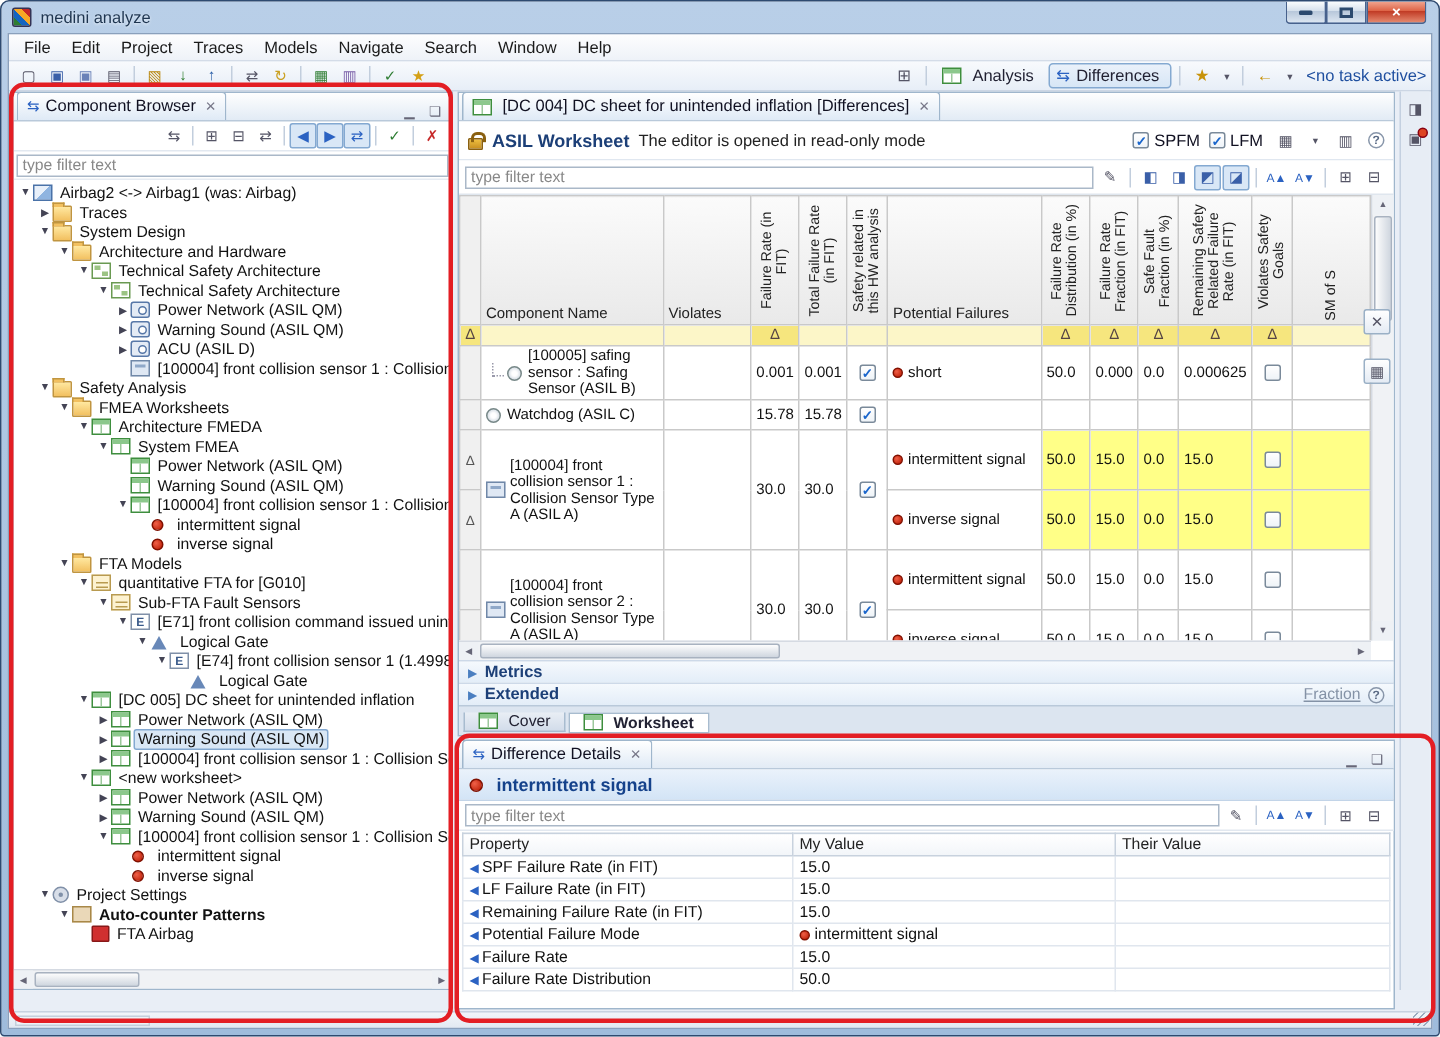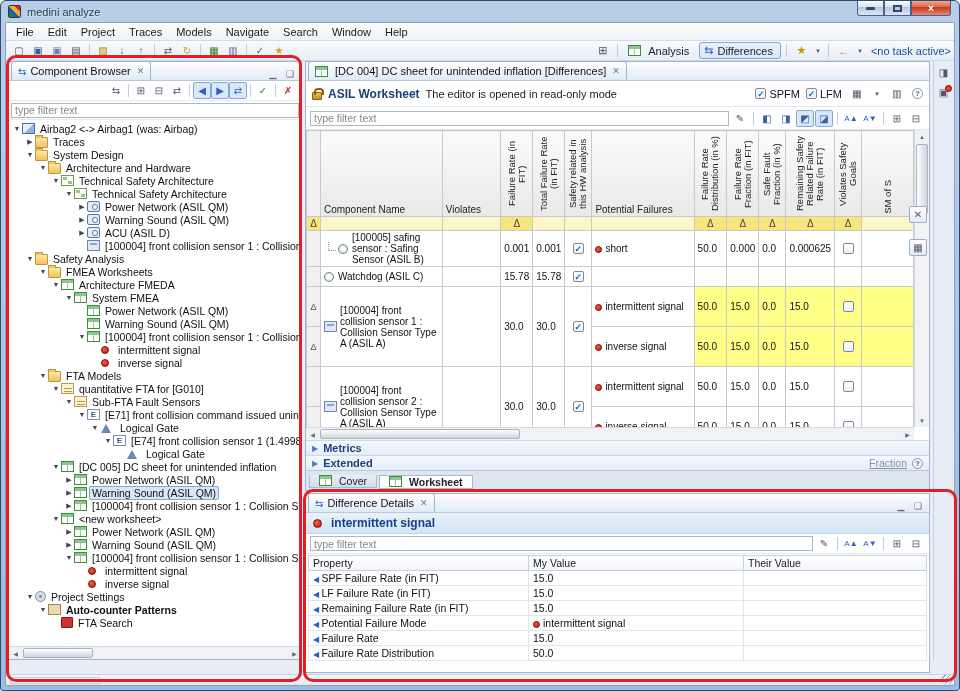--- a/index.html
+++ b/index.html
@@ -437,21 +437,21 @@
               <span class="tlabel">Project Settings</span>
             </div>
             <div class="trow" style="padding-left: 29px; font-weight: bold;">
               <span class="tw">▼</span>
               <span class="tic tic-pattern"></span>
               <span class="tlabel">Auto-counter Patterns</span>
             </div>
             <div class="trow" style="padding-left: 42px;">
               <span class="tw"></span>
               <span class="tic tic-fta-event"></span>
-              <span class="tlabel">FTA Search</span>
+              <span class="tlabel">FTA Airbag</span>
             </div>
           </div>
         <div class="hscroll">
           <span class="harrow" style="left:0">◀</span>
           <span class="hthumb" style="left:14px;width:70px"></span>
           <span class="harrow" style="right:0">▶</span>
         </div>
       </div>
 
       <div class="panel editor-panel">

